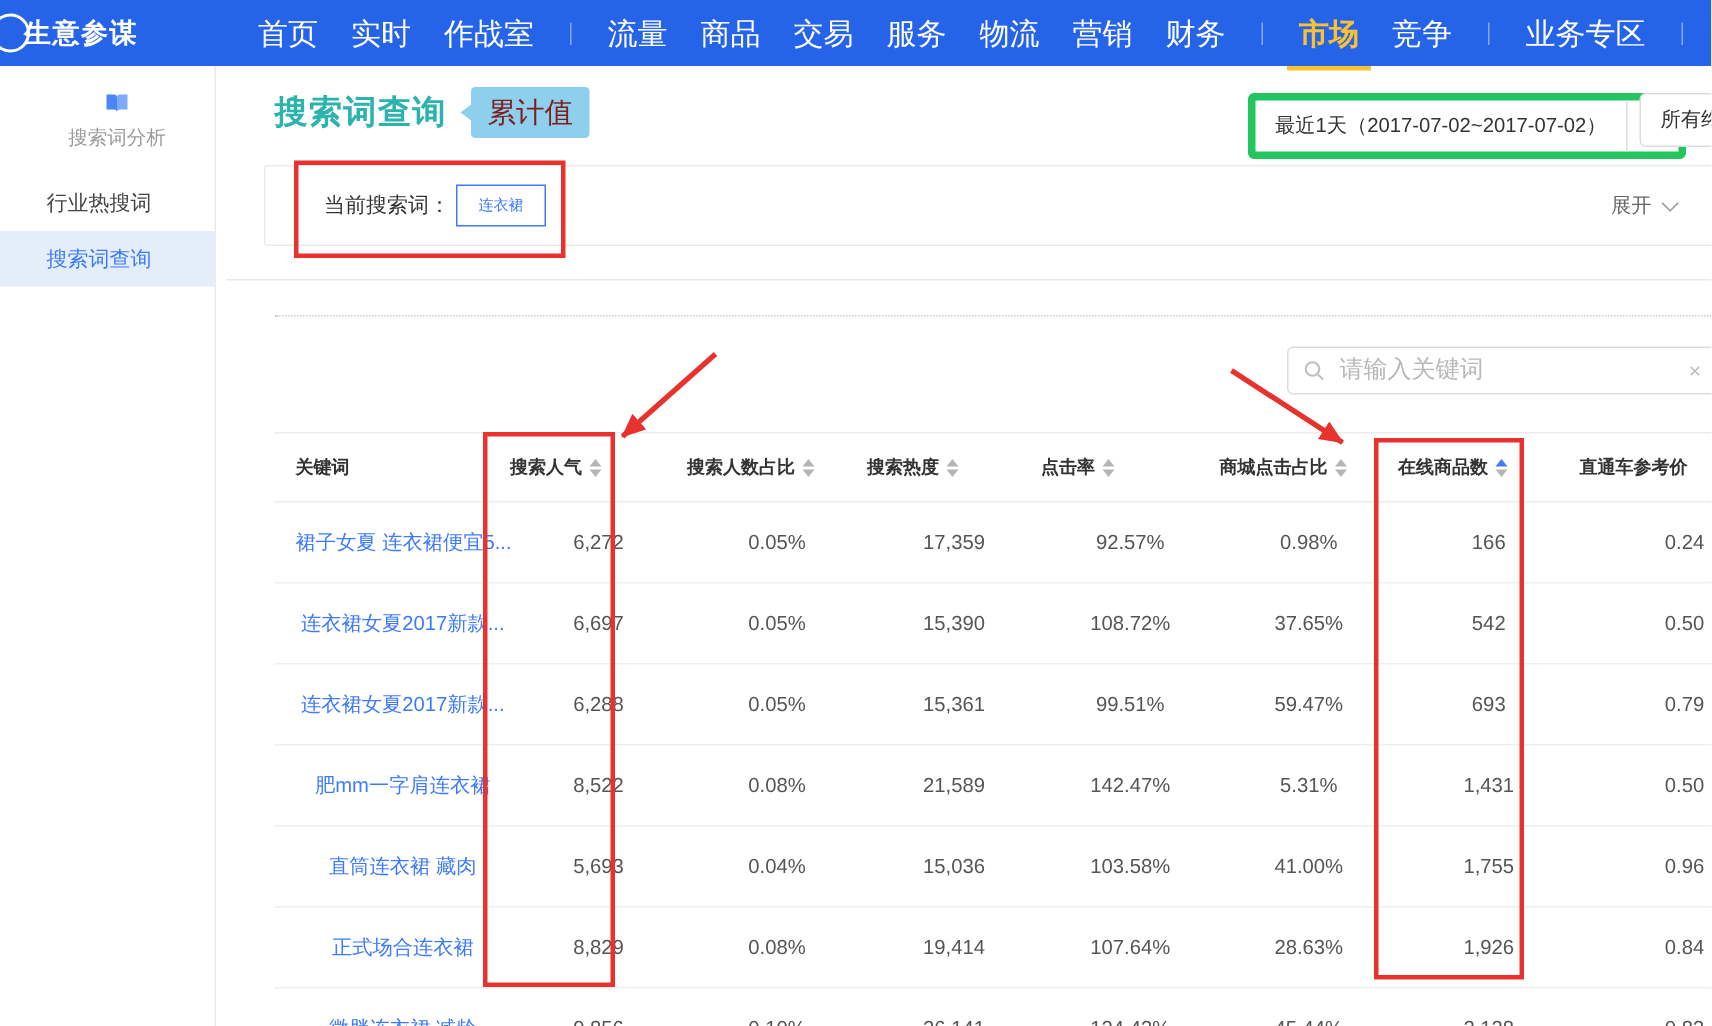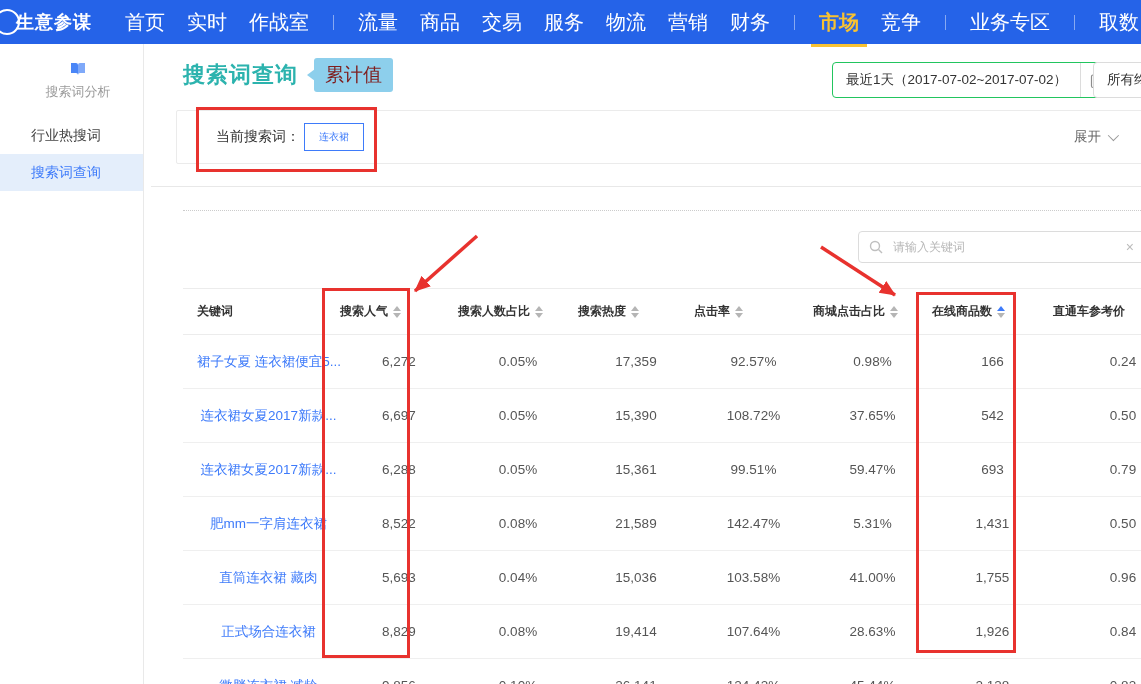--- a/index.html
+++ b/index.html
@@ -1,20 +1,20 @@
 <!DOCTYPE html>
 <html><head>
 <meta charset="utf-8">
 <style>
   html,body{margin:0;padding:0;overflow:hidden;}
   body{font-family:"Liberation Sans","DejaVu Sans",sans-serif;}
   #app{position:relative;width:1141px;height:684px;background:#fff;overflow:hidden;}
 
   
-  .topnav{position:absolute;top:0;left:0;right:0;height:44px;background:#2563e8;display:flex;align-items:center;color:#fff;}
+  .topnav{position:absolute;top:0;left:0;right:0;height:44px;background:#2563e8;display:flex;align-items:center;color:#fff;gap:47px;}
   .nav-logo{position:relative;margin-left:16px;font-size:18px;font-weight:bold;white-space:nowrap;letter-spacing:1px;}
   .logo-circle{position:absolute;left:-22px;top:50%;transform:translateY(-50%);width:22px;height:22px;border:2px solid #fff;border-radius:50%;}
   .nav-menu{display:flex;align-items:center;margin-left:22px;flex:1;}
   .nav-item{margin:0 11px;font-size:20px;cursor:pointer;position:relative;white-space:nowrap;}
   .nav-item.active{color:#f9c231;font-weight:bold;}
   .nav-item.active::after{content:'';position:absolute;left:-8px;right:-8px;bottom:-11px;height:3px;background:#f9c231;}
   .nav-sep{width:1px;height:15px;background:rgba(255,255,255,.45);margin:0 13px;}
   .nav-mail{margin-left:auto;margin-right:12px;display:flex;align-items:center;cursor:pointer;}
 
   
@@ -24,36 +24,36 @@
   .side-item{height:37px;line-height:37px;padding-left:31px;font-size:14px;color:#444;cursor:pointer;white-space:nowrap;}
   .side-item.active{background:#e4eefb;color:#3e7bfa;}
 
   
   .main{position:absolute;left:143px;top:44px;right:0;bottom:0;}
   .title-row{position:absolute;left:40px;top:14px;display:flex;align-items:center;}
   .page-title{font-size:22px;font-weight:bold;color:#2cb3ae;letter-spacing:1px;}
   .badge{position:relative;margin-left:16px;background:#8dcfec;color:#7f1d1d;font-size:19px;padding:4px 11px;border-radius:3px;}
   .badge::before{content:'';position:absolute;left:-7px;top:50%;transform:translateY(-50%);border-top:6px solid transparent;border-bottom:6px solid transparent;border-right:8px solid #8dcfec;}
 
-  .date-btn{position:absolute;left:689px;top:18px;height:34px;border:1px solid #22c55e;border-radius:4px;display:flex;align-items:stretch;background:#fff;cursor:pointer;}
+  .date-btn{position:absolute;left:689px;top:18px;height:34px;border:5px solid #22c55e;border-radius:4px;display:flex;align-items:stretch;background:#fff;cursor:pointer;}
   .date-text{display:flex;align-items:center;padding:0 13px;font-size:13.5px;color:#333;white-space:nowrap;}
   .date-cal{display:flex;align-items:center;justify-content:center;width:34px;border-left:1px solid #dcdcdc;}
   .terminal-btn{position:absolute;left:950px;top:18px;height:34px;line-height:34px;border:1px solid #dcdcdc;border-radius:4px;padding:0 13px;font-size:13.5px;color:#333;background:#fff;white-space:nowrap;cursor:pointer;width:70px;}
 
   .filter-card{position:absolute;left:33px;top:66px;right:-2px;height:52px;border:1px solid #ebebeb;border-radius:2px;display:flex;align-items:center;}
   .filter-label{margin-left:39px;font-size:14px;color:#333;}
   .keyword-chip{margin-left:4px;border:1px solid #3e7bfa;color:#3e7bfa;font-size:10px;padding:6px 14px;cursor:pointer;background:#fff;}
   .expand-link{position:absolute;right:26px;top:0;height:100%;display:flex;align-items:center;font-size:13.5px;color:#666;cursor:pointer;}
   .chev{display:inline-block;width:7px;height:7px;border-right:1.5px solid #999;border-bottom:1.5px solid #999;transform:rotate(45deg) translateY(-2px);margin-left:7px;}
 
   .solid-divider{position:absolute;left:8px;right:0;top:142px;height:1px;background:#e8e8e8;}
   .dotted-divider{position:absolute;left:40px;right:0;top:166px;border-top:1px dotted #ccc;}
 
   .search-box{position:absolute;left:715px;top:187px;right:-6px;height:30px;border:1px solid #dcdcdc;border-radius:4px;display:flex;align-items:center;padding:0 10px;background:#fff;}
-  .search-box input{border:none;outline:none;flex:1;margin-left:8px;font-size:12px;color:#555;font-family:inherit;background:transparent;}
+  .search-box input{border:none;outline:none;flex:1;margin-left:8px;font-size:16px;color:#555;font-family:inherit;background:transparent;}
   .search-box input::placeholder{color:#b8b8b8;}
   .search-clear{color:#bbb;font-size:14px;margin-right:2px;cursor:pointer;}
 
   
   .table{position:absolute;left:40px;top:244px;width:1010px;}
   .thead{height:45px;border-top:1px solid #ececec;border-bottom:1px solid #ececec;display:grid;grid-template-columns:157px 118px 120px 116px 119px 119px 121px 1fr;align-items:center;}
   .th{display:flex;align-items:center;gap:5px;font-size:12px;color:#333;font-weight:bold;white-space:nowrap;cursor:pointer;}
   .th.first{padding-left:14px;cursor:default;font-weight:bold;}
   .sort{display:inline-flex;flex-direction:column;gap:2px;}
   .sort .up{width:0;height:0;border-left:4px solid transparent;border-right:4px solid transparent;border-bottom:5px solid #b5b5b5;}

